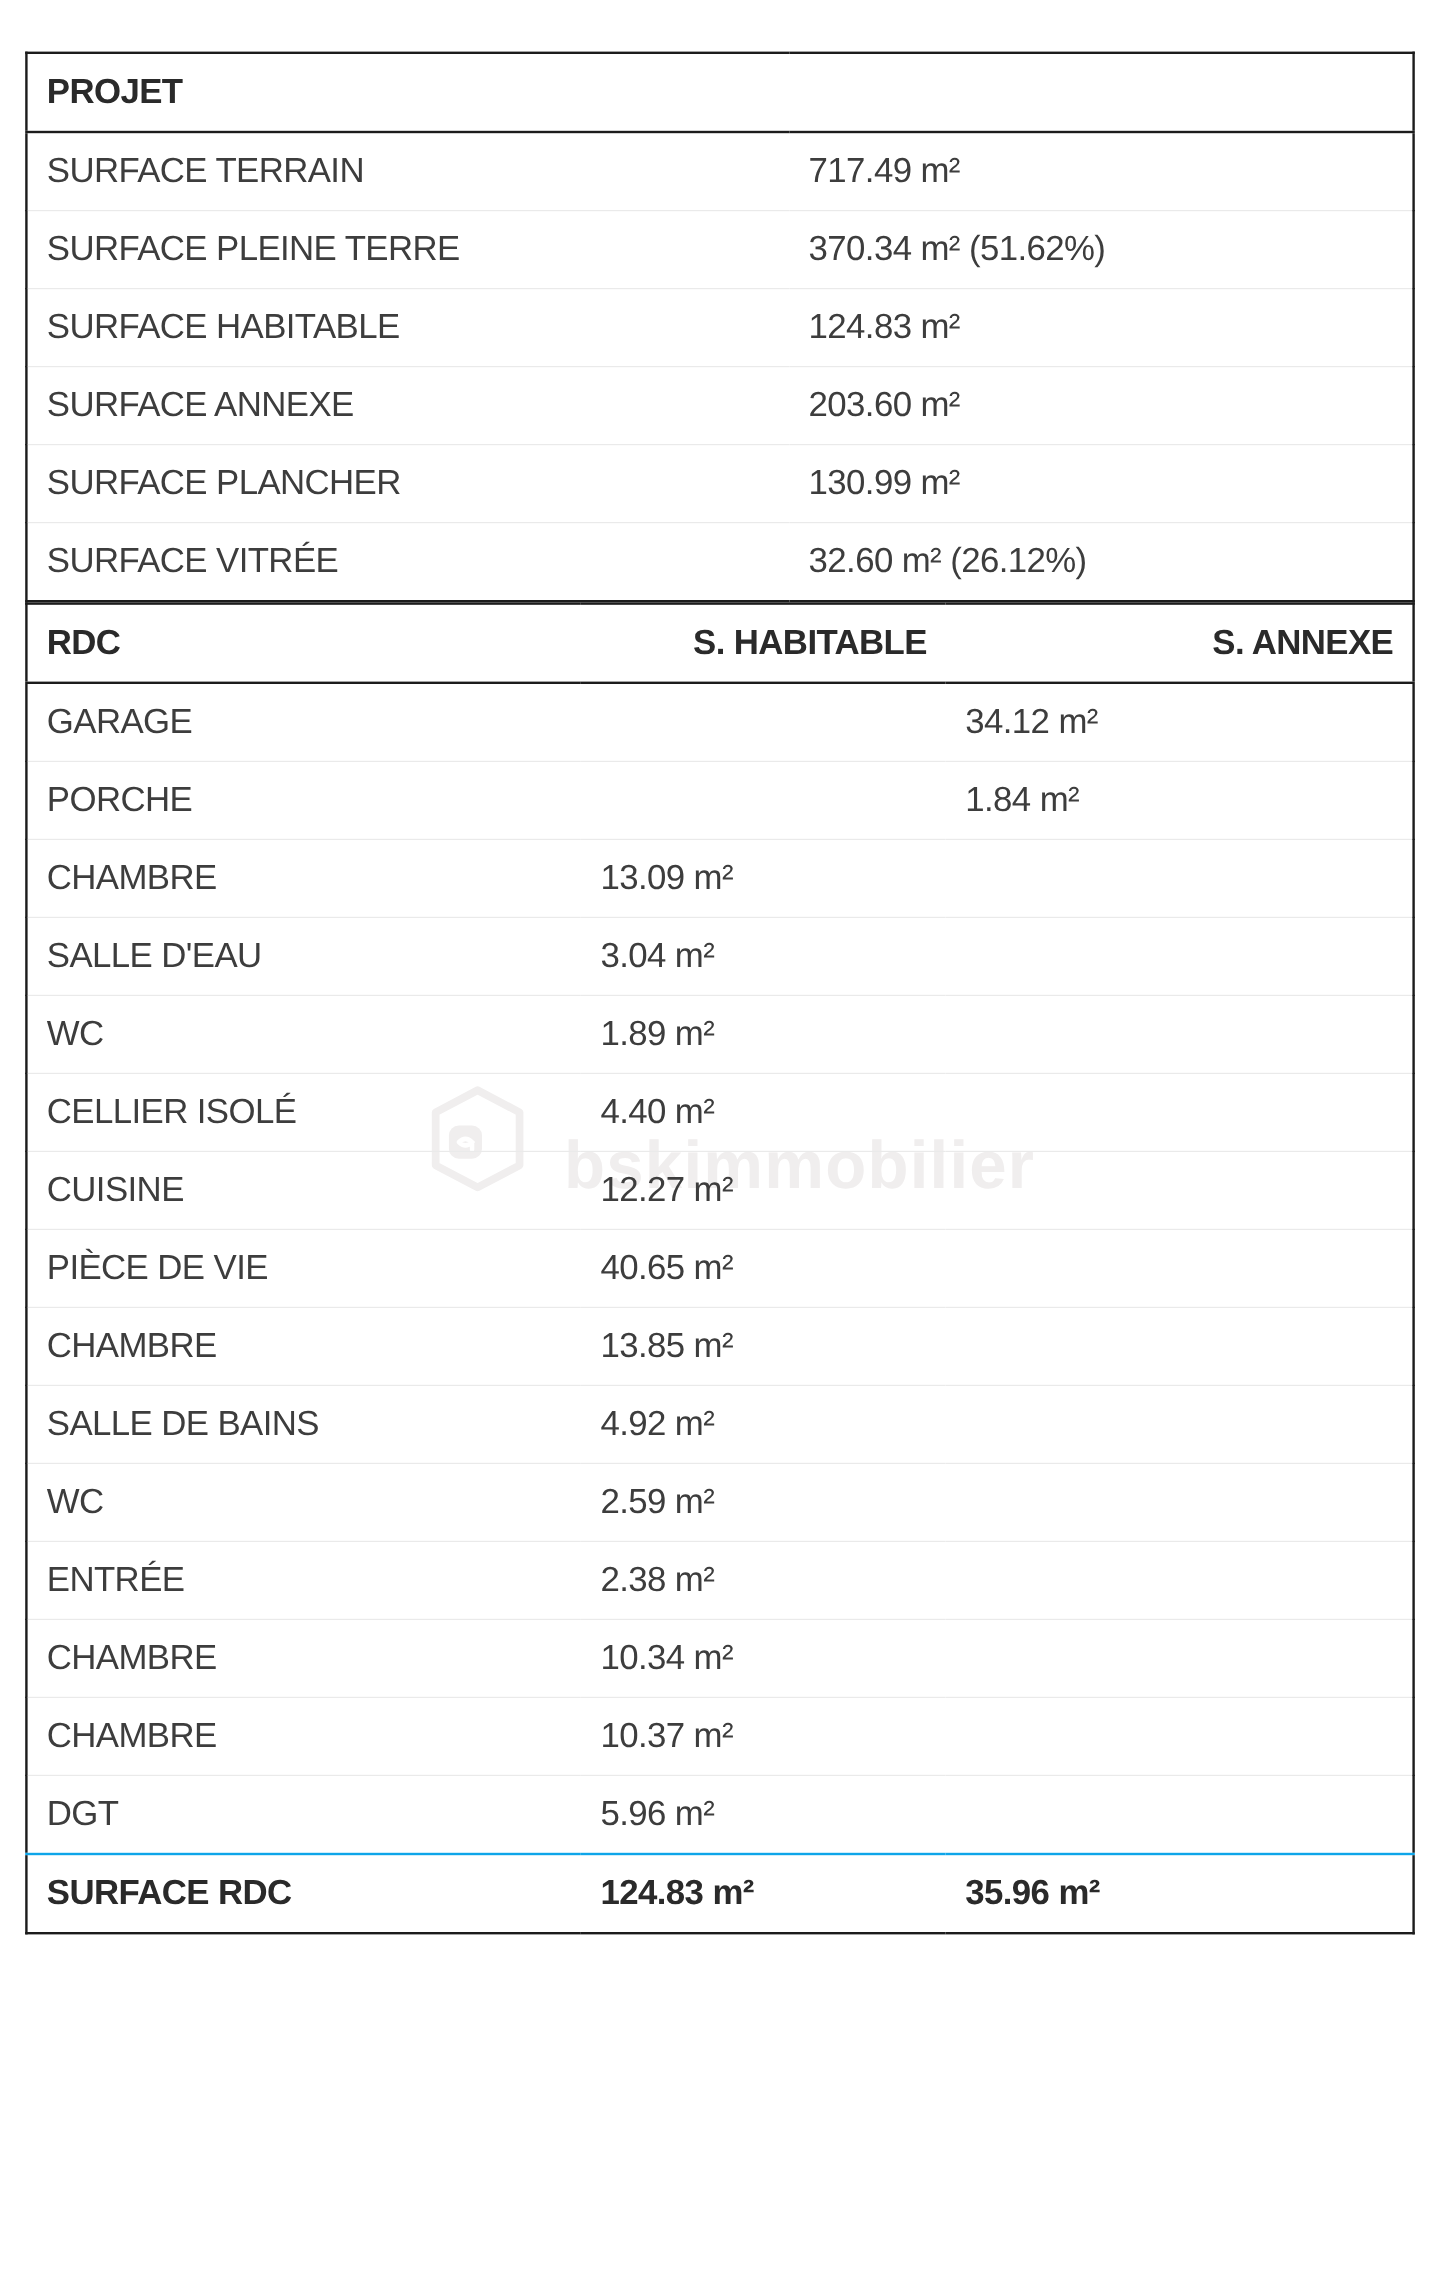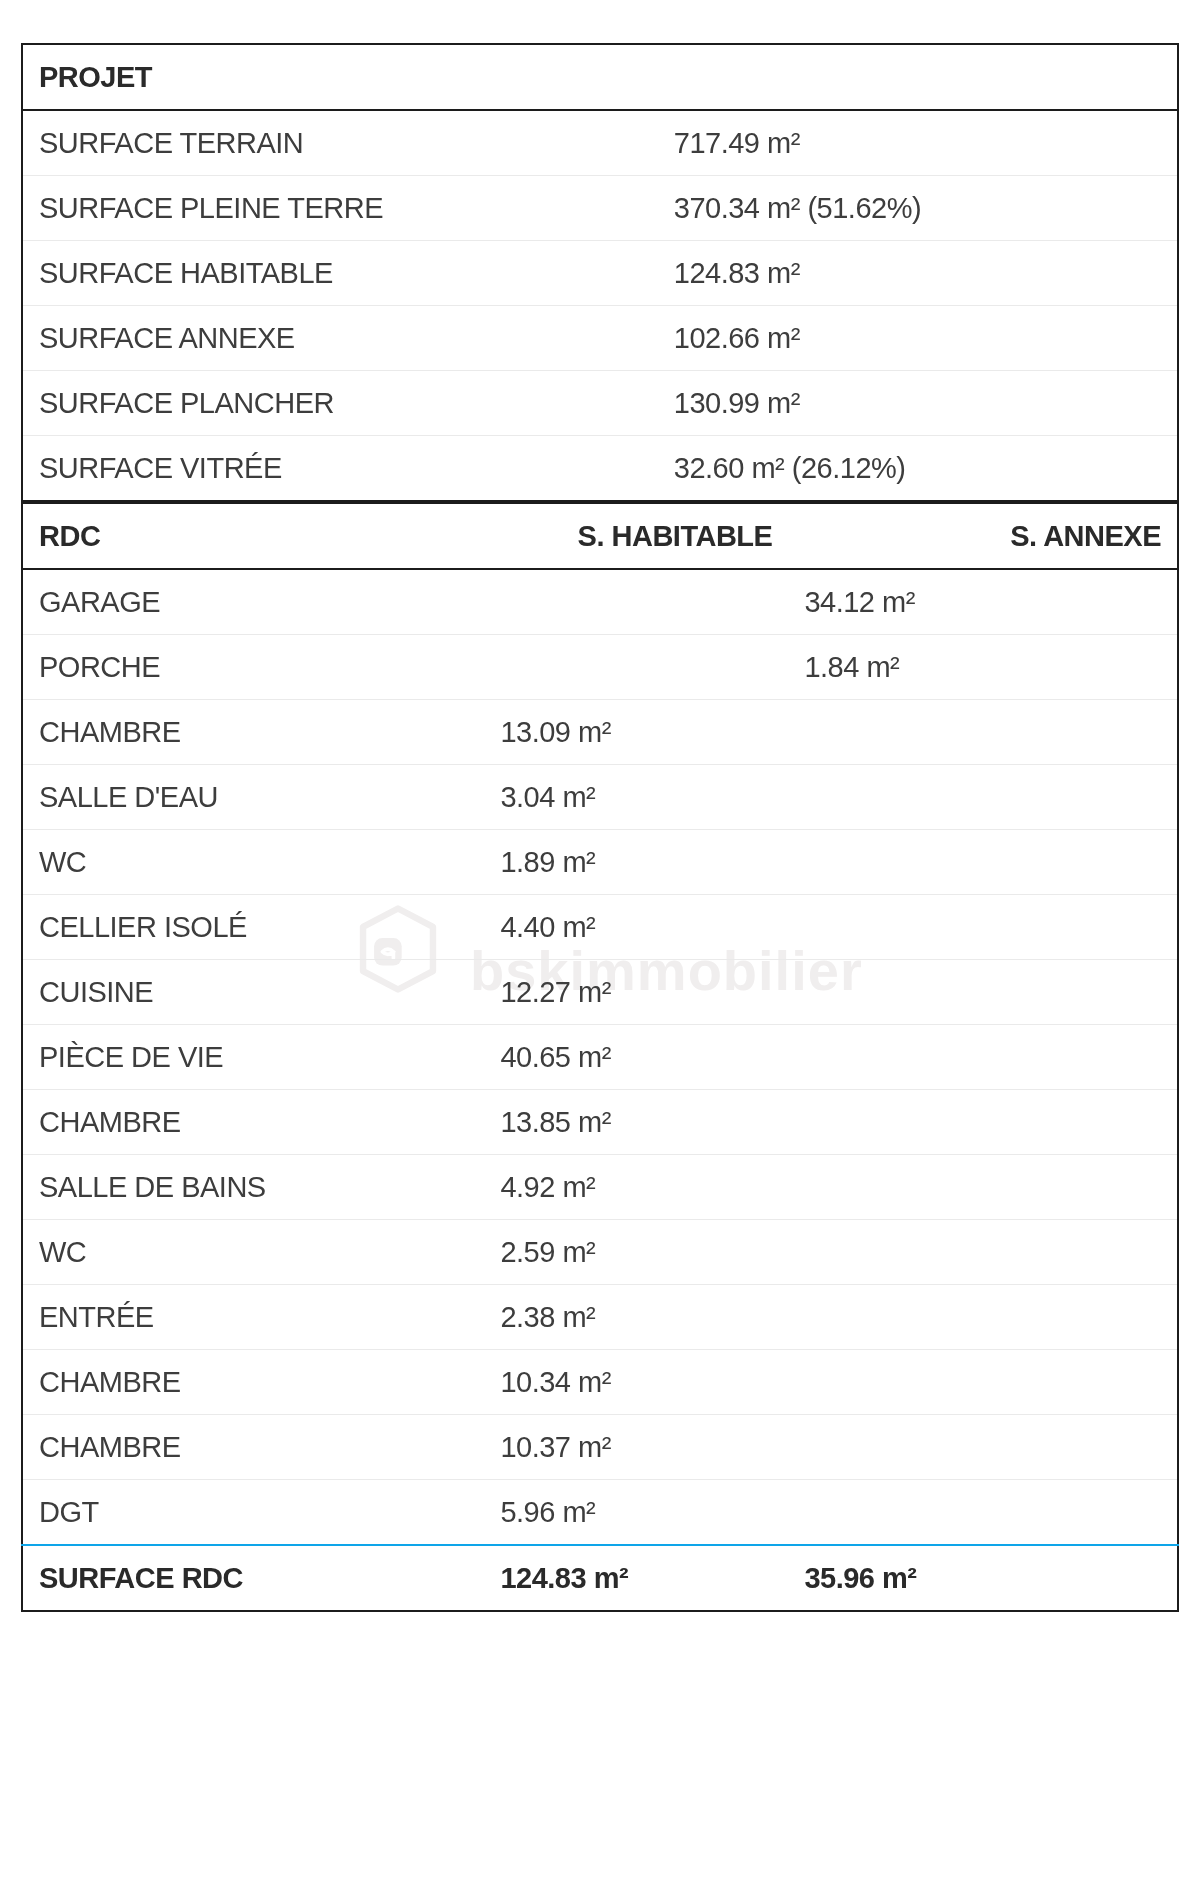--- a/index.html
+++ b/index.html
@@ -110,21 +110,21 @@
     <td class="num">370.34 m² (51.62%)</td>
   </tr>
 
   <tr>
     <td>SURFACE HABITABLE</td>
     <td class="num">124.83 m²</td>
   </tr>
 
   <tr>
     <td>SURFACE ANNEXE</td>
-    <td class="num">102.66 m²</td>
+    <td class="num">203.60 m²</td>
   </tr>
 
   <tr>
     <td>SURFACE PLANCHER</td>
     <td class="num">130.99 m²</td>
   </tr>
 
   <tr>
     <td>SURFACE VITRÉE</td>
     <td class="num">32.60 m² (26.12%)</td>

